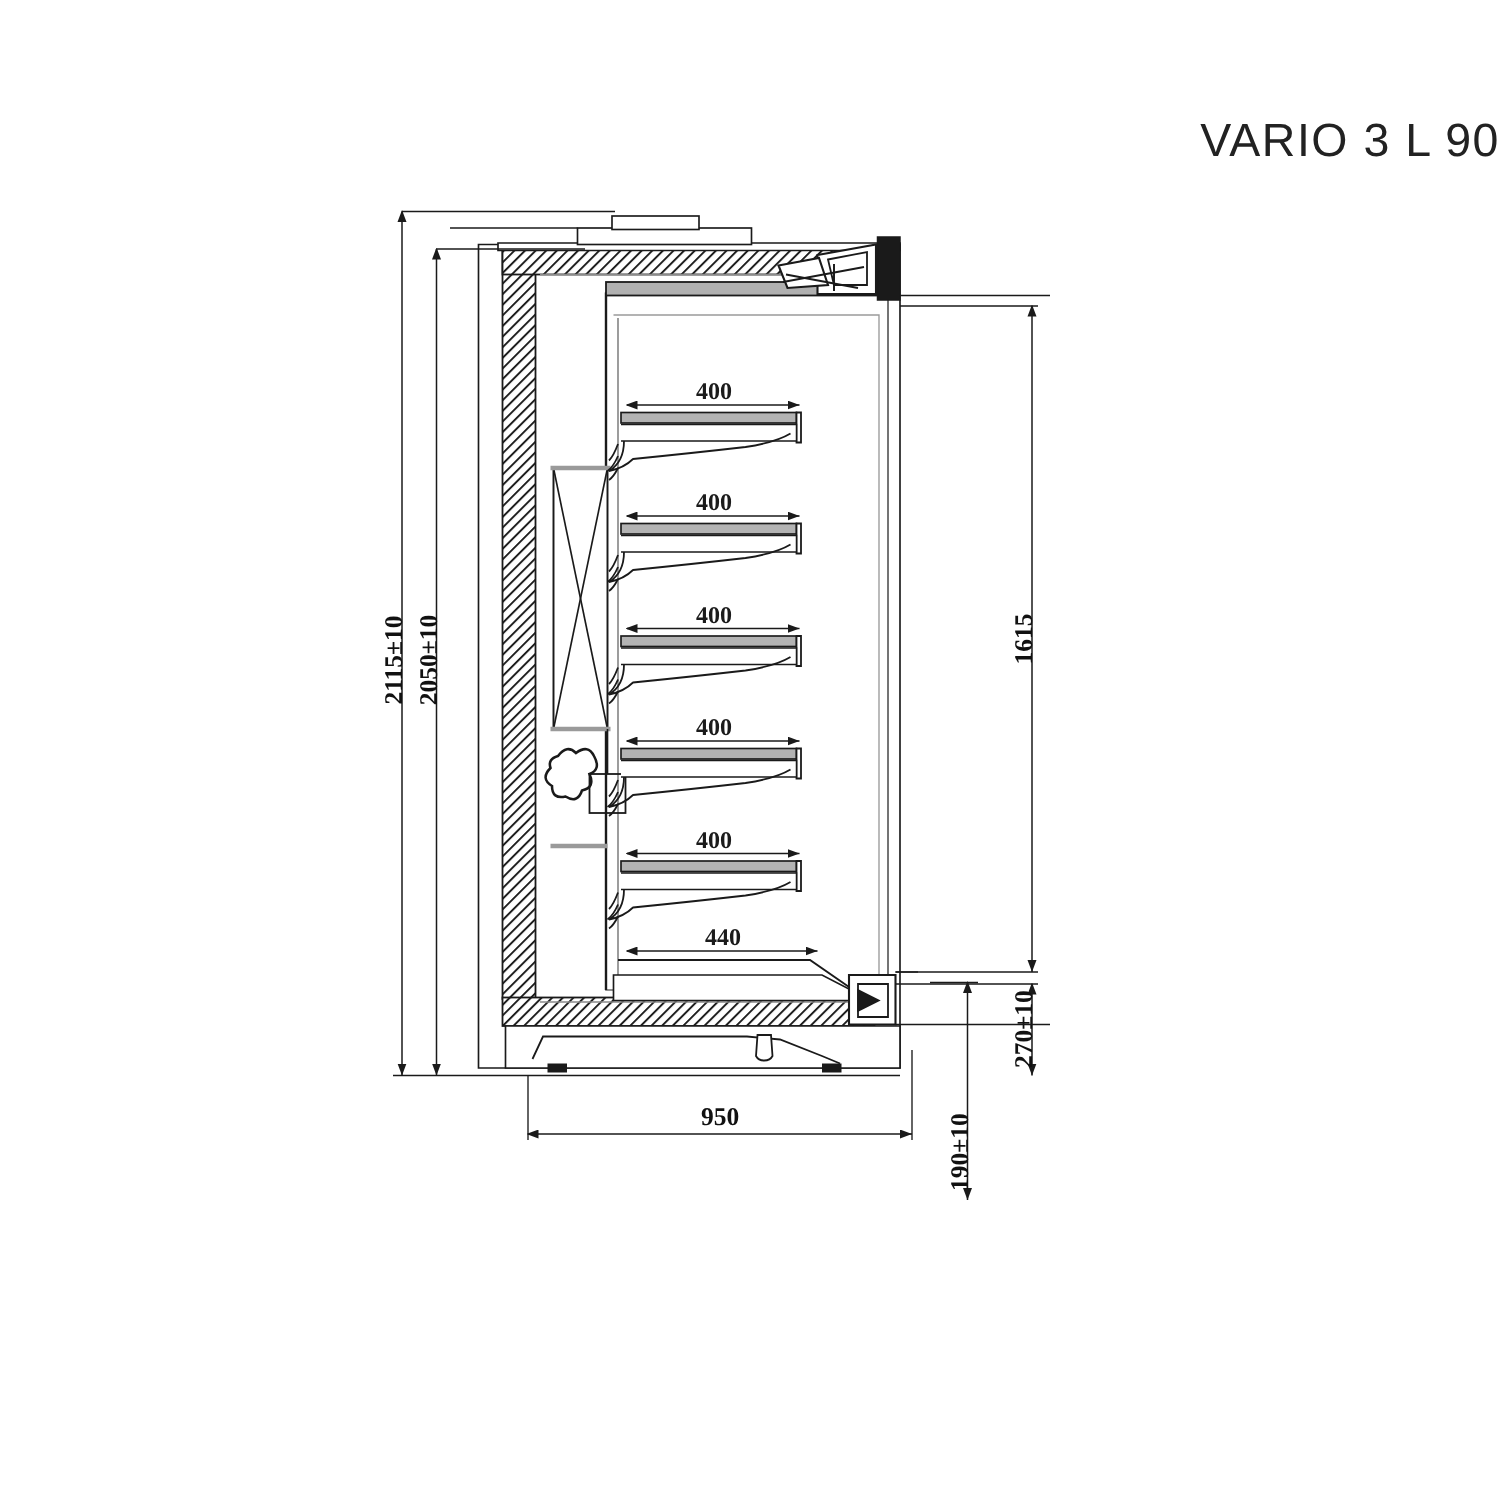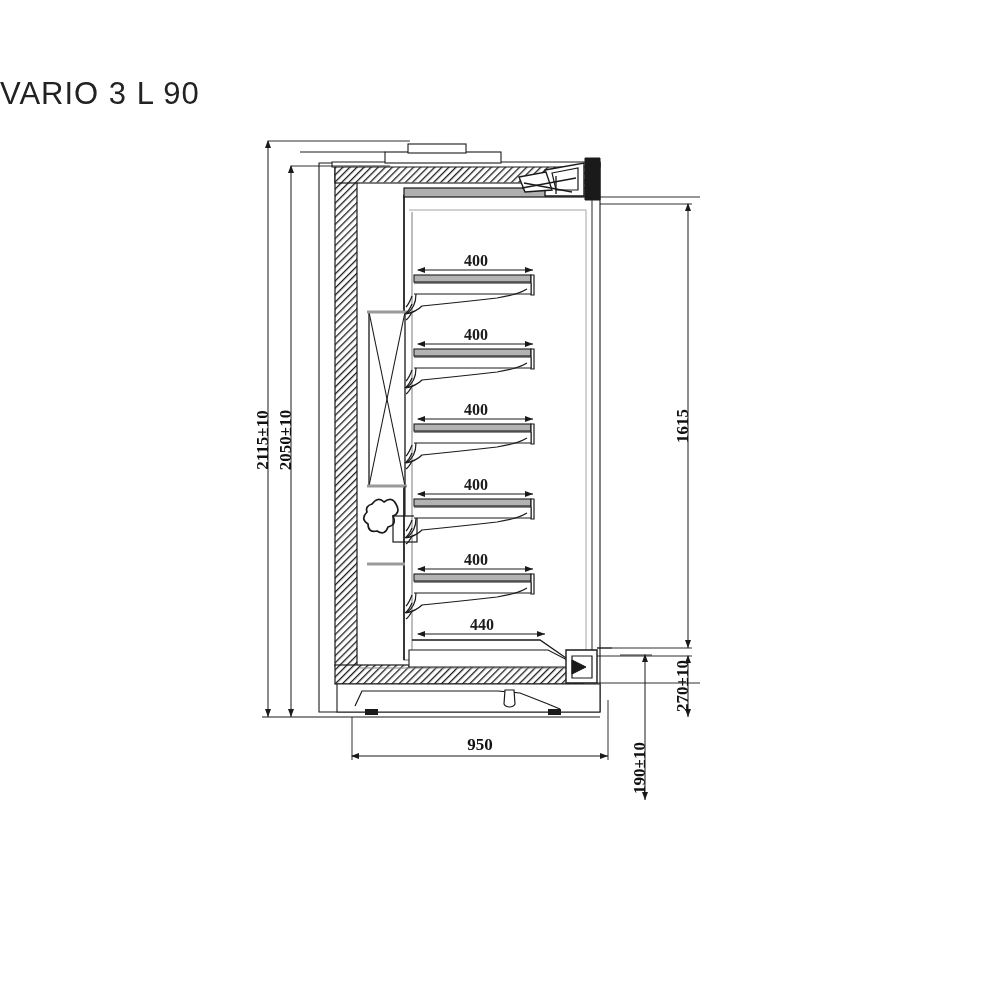--- a/index.html
+++ b/index.html
@@ -19,21 +19,21 @@
     position: absolute;
     left: 0; top: 0;
     width: 1000px;
     height: 1000px;
   }
   .title {
     position: absolute;
     left: 0;
     top: 76px;
     width: 1000px;
-    text-align: left;
+    text-align: right;
     font-size: 31px;
     font-weight: 400;
     letter-spacing: 1px;
     color: #222222;
     font-family: "Liberation Sans", sans-serif;
   }
   svg.cad {
     position: absolute;
     left: 0; top: 0;
     width: 1000px;

